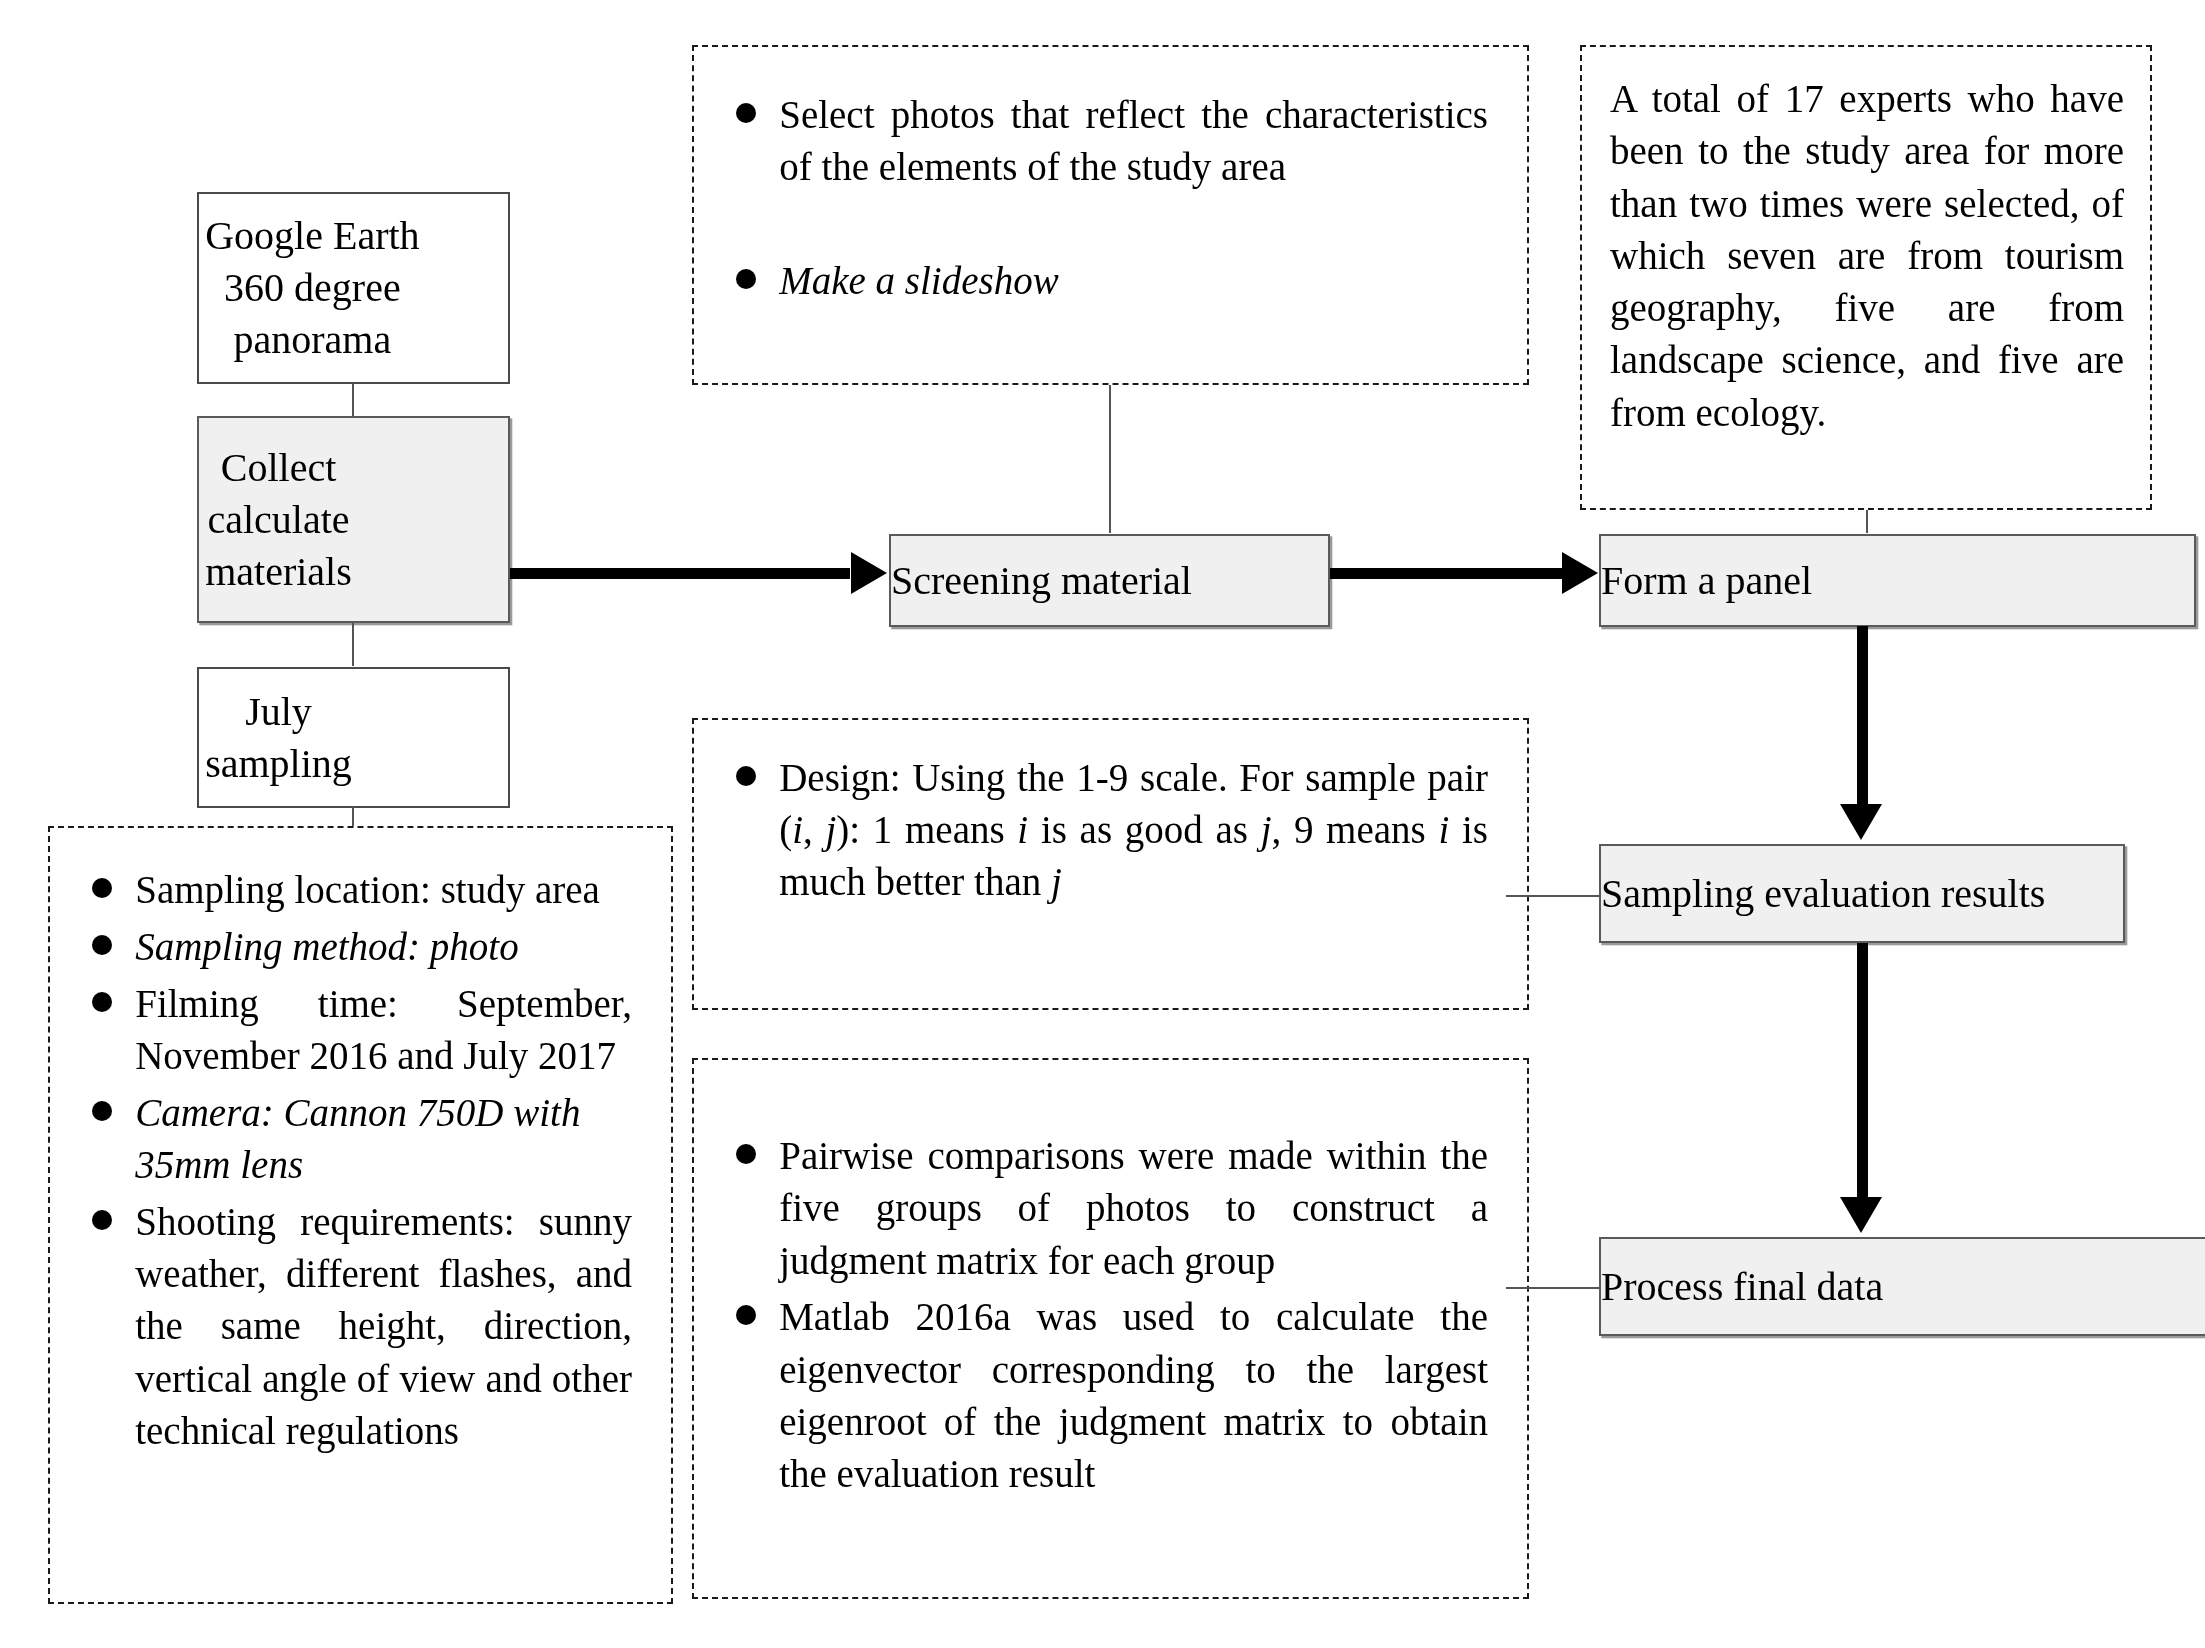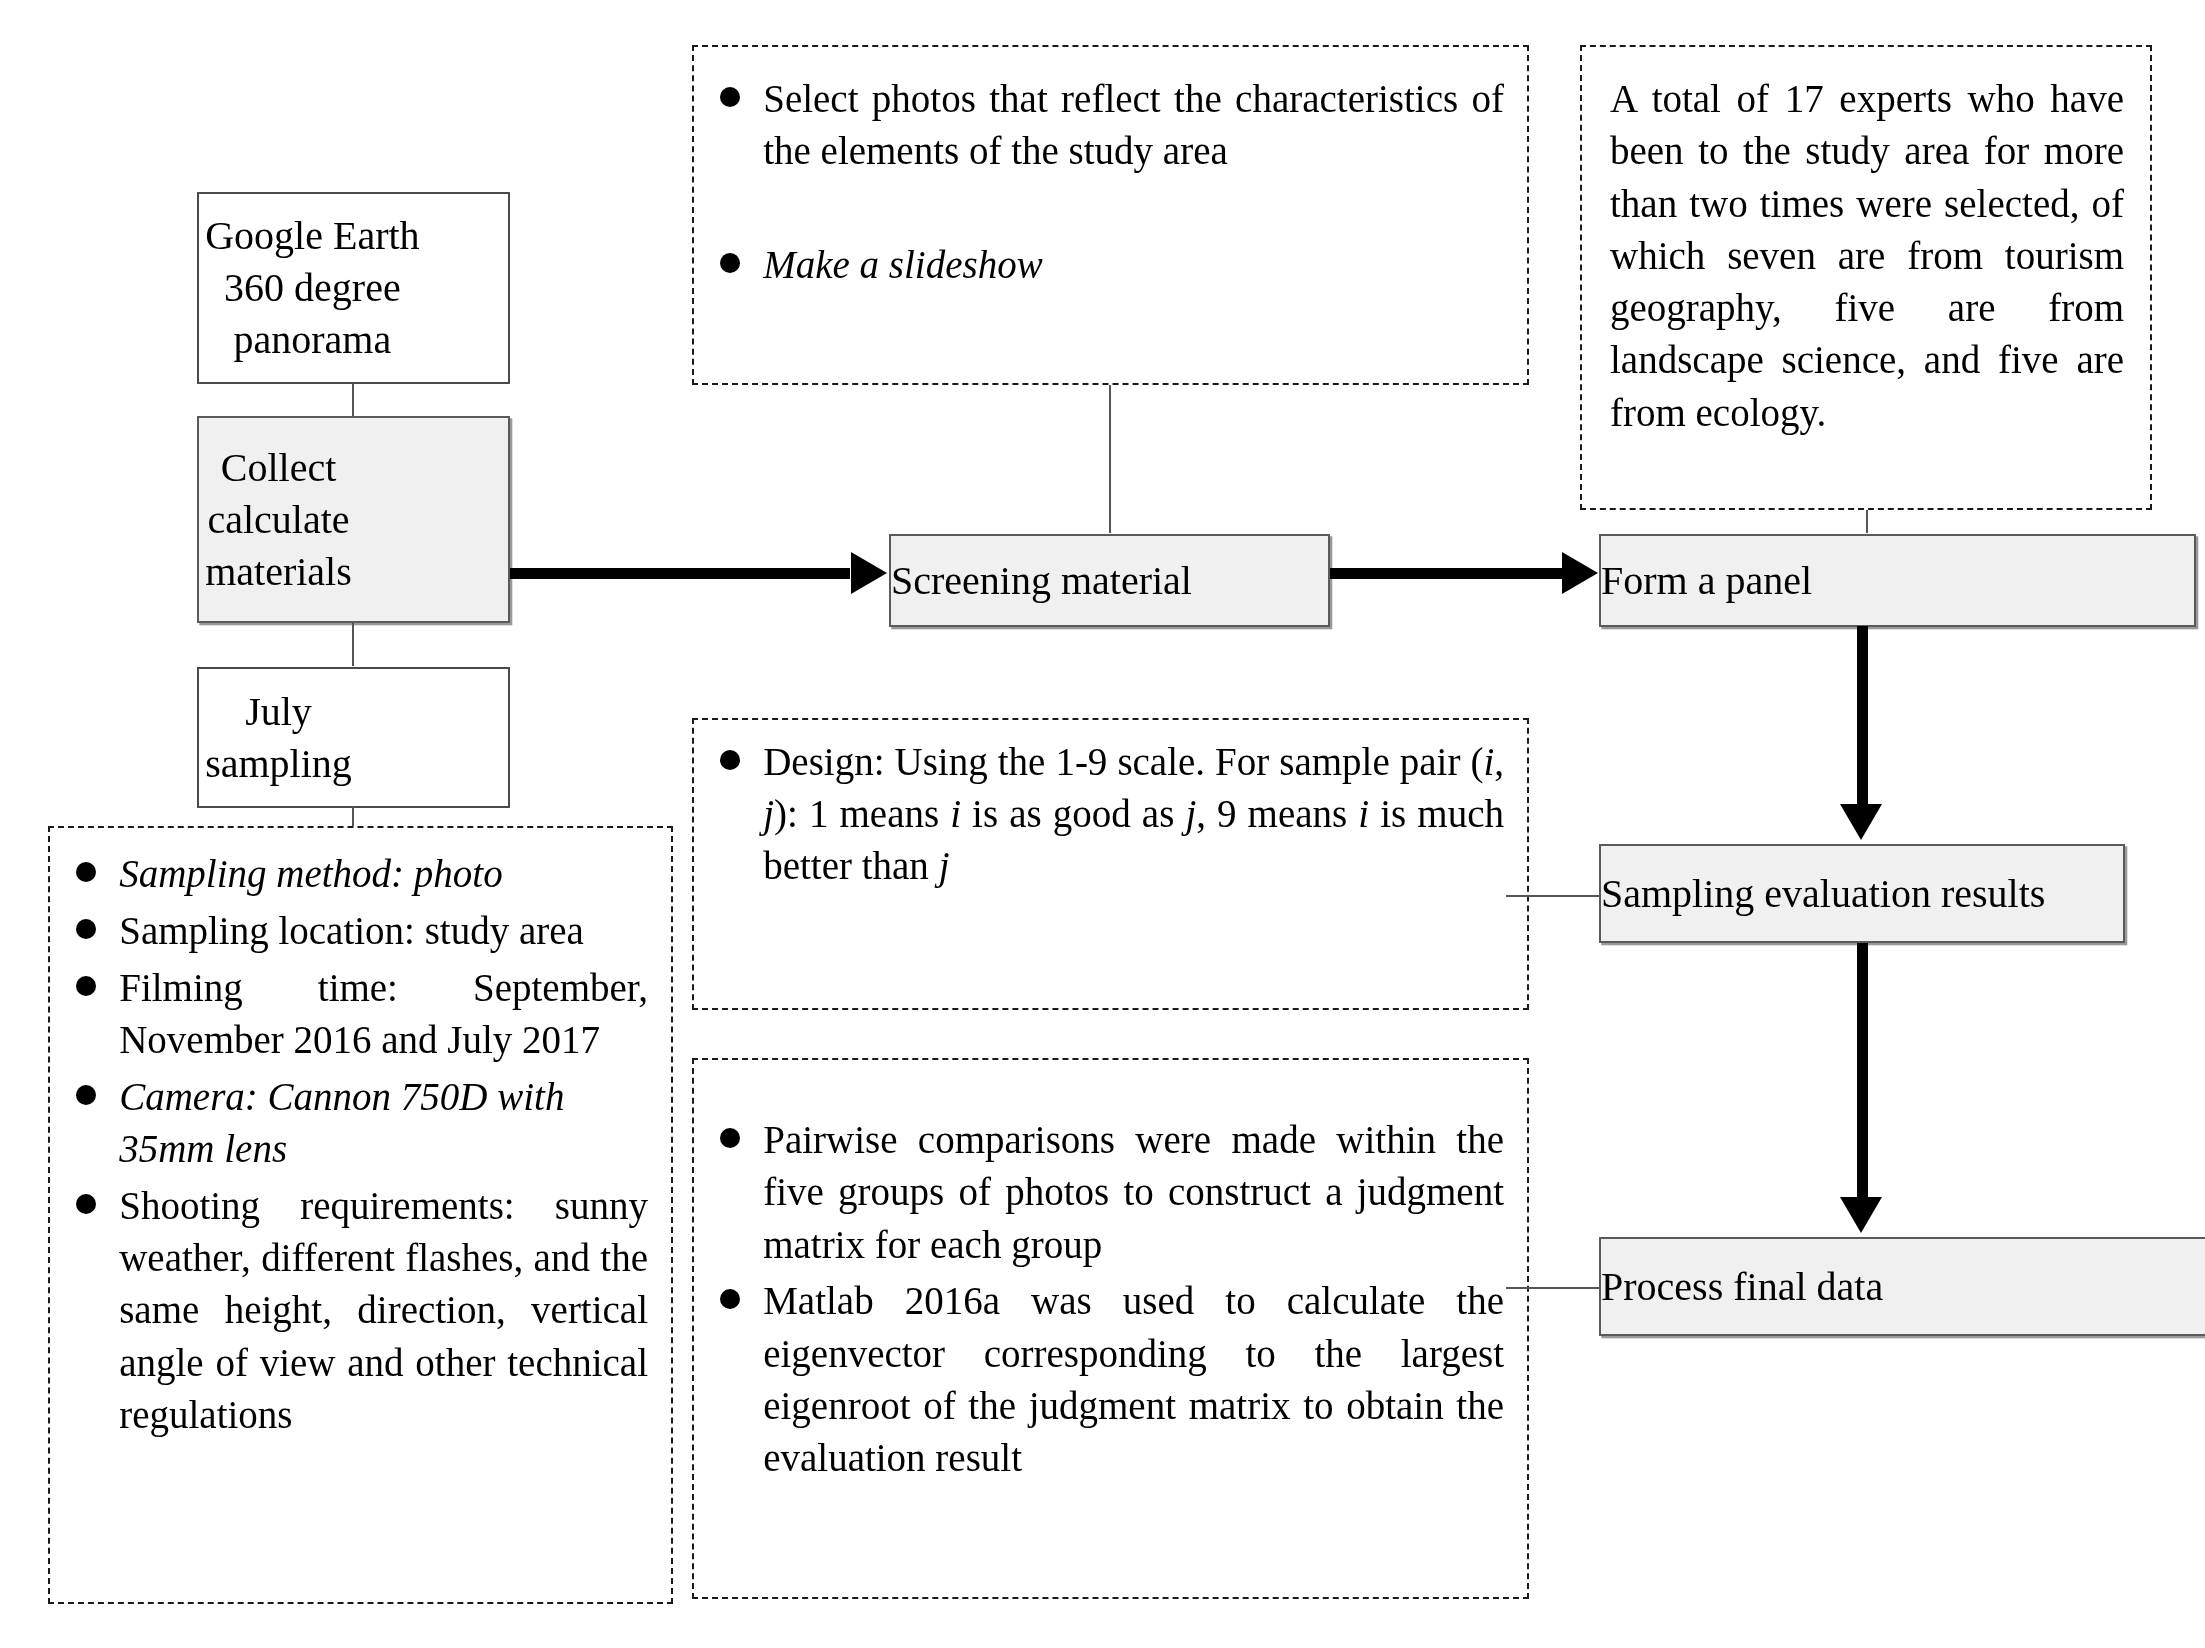--- a/index.html
+++ b/index.html
@@ -50,21 +50,21 @@
   .note-inner {
     padding: 20px 23px 20px 20px;
   }
   .note.plaintext .note-inner {
     padding: 26px 26px 21.7px 28px;
     text-align: justify;
     text-justify: inter-word;
   }
 
   
-  .blist { list-style: none; margin: 0; padding: 0; }
+  .blist { list-style: none; margin: 16px; padding: 0; }
   .bitem {
     display: flex;
     align-items: flex-start;
     margin: 0 0 4.6px 0;
   }
   .bullet {
     flex: 0 0 auto;
     width: 20px;
     height: 20px;
     border-radius: 50%;
@@ -134,25 +134,25 @@
     </div>
   </div>
 
   <div class="vline" style="left:352px; top:807px; height:18.6px;"></div>
 
   <div class="note" style="left:48px; top:826px; width:625px; height:778px;">
     <div class="note-inner">
       <ul class="blist">
         <li class="bitem">
           <span class="bullet"></span>
+          <span class="btext">Sampling location: study area</span>
+        </li>
+        <li class="bitem">
+          <span class="bullet"></span>
           <span class="btext nojust">Sampling method: photo</span>
-        </li>
-        <li class="bitem">
-          <span class="bullet"></span>
-          <span class="btext">Sampling location: study area</span>
         </li>
         <li class="bitem">
           <span class="bullet"></span>
           <span class="btext">Filming time: September, November 2016 and July 2017</span>
         </li>
         <li class="bitem">
           <span class="bullet"></span>
           <span class="btext nojust">Camera: Cannon 750D with 35mm lens</span>
         </li>
         <li class="bitem">

